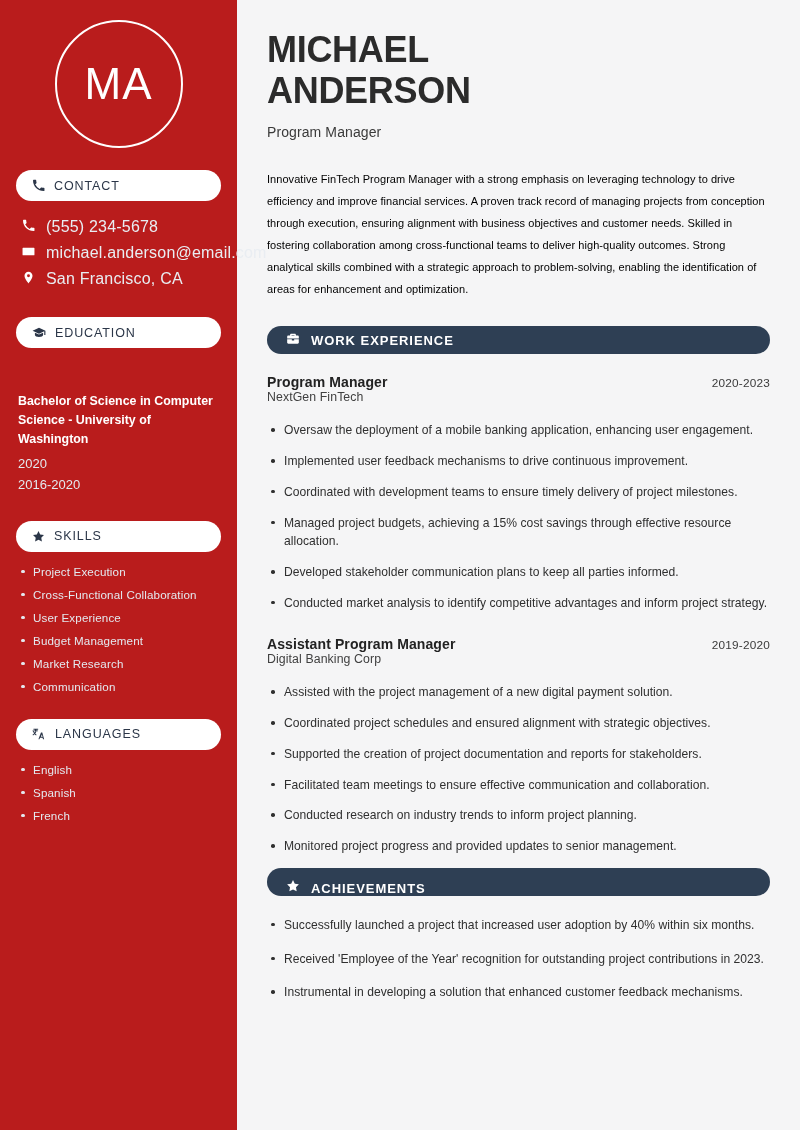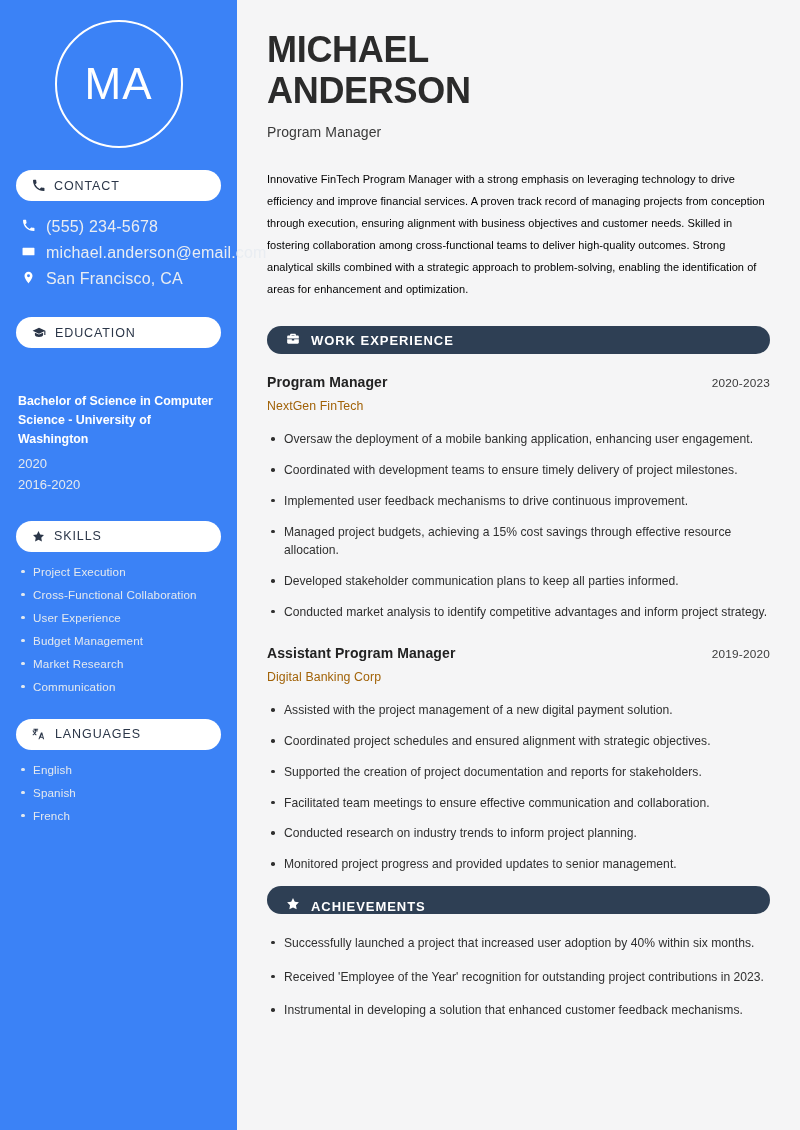--- a/index.html
+++ b/index.html
@@ -18,21 +18,21 @@
     height: 1130px;
     background: #f5f5f6;
     display: flex;
     overflow: hidden;
   }
 
   
   .sidebar {
     width: 237px;
     min-width: 237px;
-    background: #3b82f6;
+    background: #b91c1c;
     color: #ffffff;
     padding: 0 16px;
     position: relative;
   }
 
   .avatar-wrap {
     display: flex;
     justify-content: center;
     padding-top: 20px;
     padding-bottom: 22px;
@@ -172,22 +172,21 @@
     color: #222222;
     letter-spacing: 0.1px;
   }
   .job-dates {
     font-size: 11.8px;
     color: #3b3b3b;
     letter-spacing: 0.2px;
   }
   .job-company {
     font-size: 12.3px;
-    color: #a16207;
-    margin-top: 9px;
+    color: #404040;
     letter-spacing: 0.1px;
   }
 
   ul.bullets {
     list-style: none;
     margin: 17px 0 0 0;
     padding: 0;
   }
   ul.bullets li {
     position: relative;
@@ -338,22 +337,22 @@
     </div>
 
     <div class="job">
       <div class="job-head">
         <span class="job-title">Program Manager</span>
         <span class="job-dates">2020-2023</span>
       </div>
       <div class="job-company">NextGen FinTech</div>
       <ul class="bullets">
         <li>Oversaw the deployment of a mobile banking application, enhancing user engagement.</li>
+        <li>Implemented user feedback mechanisms to drive continuous improvement.</li>
         <li>Coordinated with development teams to ensure timely delivery of project milestones.</li>
-        <li>Implemented user feedback mechanisms to drive continuous improvement.</li>
         <li>Managed project budgets, achieving a 15% cost savings through effective resource allocation.</li>
         <li>Developed stakeholder communication plans to keep all parties informed.</li>
         <li>Conducted market analysis to identify competitive advantages and inform project strategy.</li>
       </ul>
     </div>
 
     <div class="job job-second">
       <div class="job-head">
         <span class="job-title">Assistant Program Manager</span>
         <span class="job-dates">2019-2020</span>

